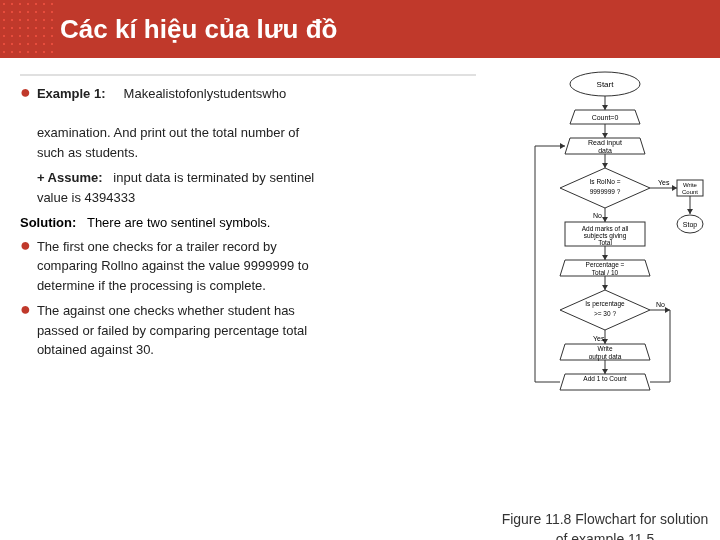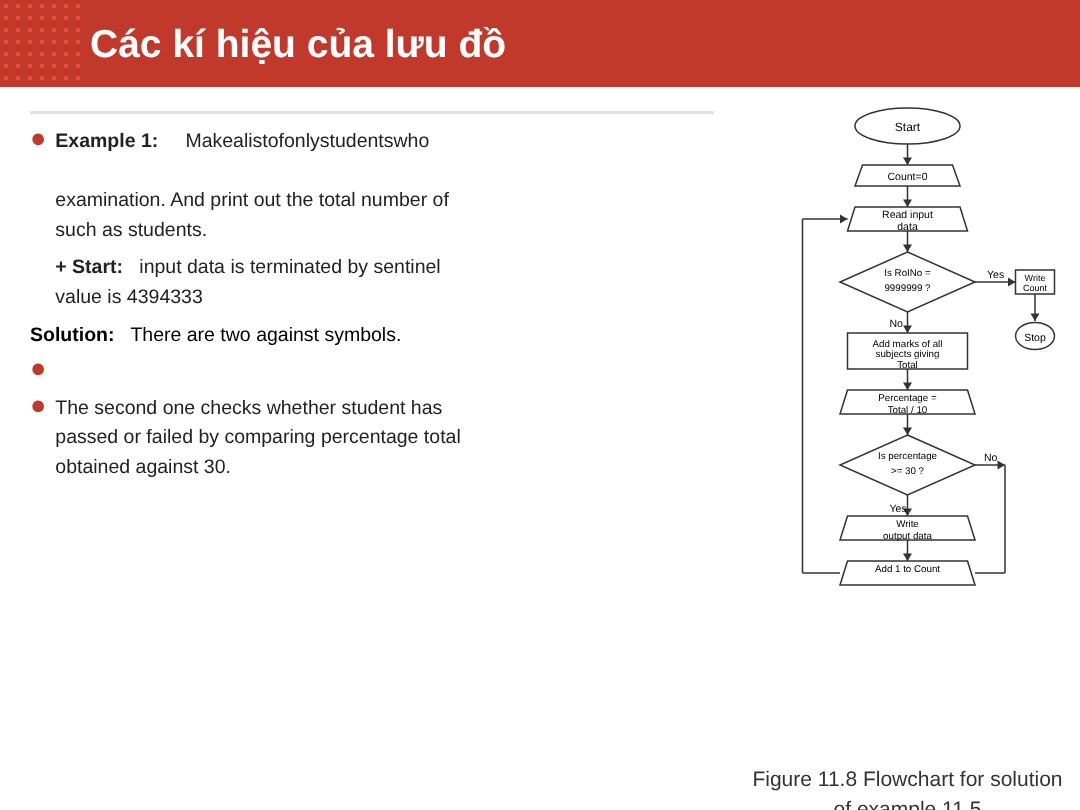--- a/index.html
+++ b/index.html
@@ -143,42 +143,49 @@
         <br>
         <span>examination.  And  print  out  the  total  number  of</span>
         <br>
         <span>such as students.</span>
       </div>
     </div>
 
     <div class="bullet-item">
       <span class="bullet-dot" style="visibility:hidden;">●</span>
       <div class="bullet-text">
-        <span class="bold">+ Start:</span>
+        <span class="bold">+ Assume:</span>
         &nbsp;
         <span>input data is terminated by sentinel</span>
         <br>
         <span>value is 4394333</span>
       </div>
     </div>
 
     <div class="solution-line">
       <span class="underline bold">Solution:</span>
       &nbsp;
-      <span>There are two against symbols.</span>
+      <span>There are two sentinel symbols.</span>
     </div>
 
     <div class="bullet-item">
       <span class="bullet-dot">●</span>
+      <div class="bullet-text">
+        <span>The  first  one  checks  for  a  trailer  record  by</span>
+        <br>
+        <span>comparing Rollno against the value 9999999 to</span>
+        <br>
+        <span>determine if the processing is complete.</span>
+      </div>
     </div>
 
     <div class="bullet-item">
       <span class="bullet-dot">●</span>
       <div class="bullet-text">
-        <span>The  second  one  checks  whether  student  has</span>
+        <span>The  against  one  checks  whether  student  has</span>
         <br>
         <span>passed or failed by comparing percentage total</span>
         <br>
         <span>obtained against 30.</span>
       </div>
     </div>
 
   </div>
 
   <div class="right-panel">

